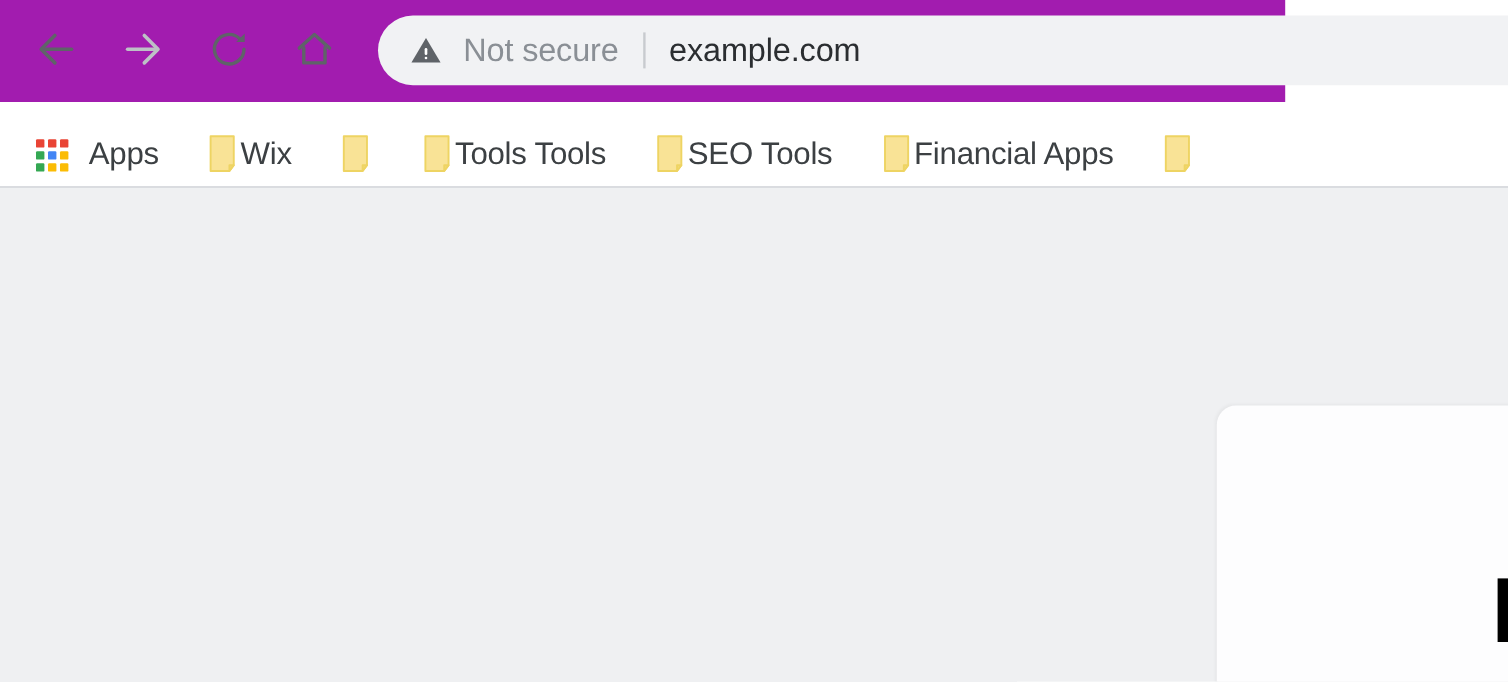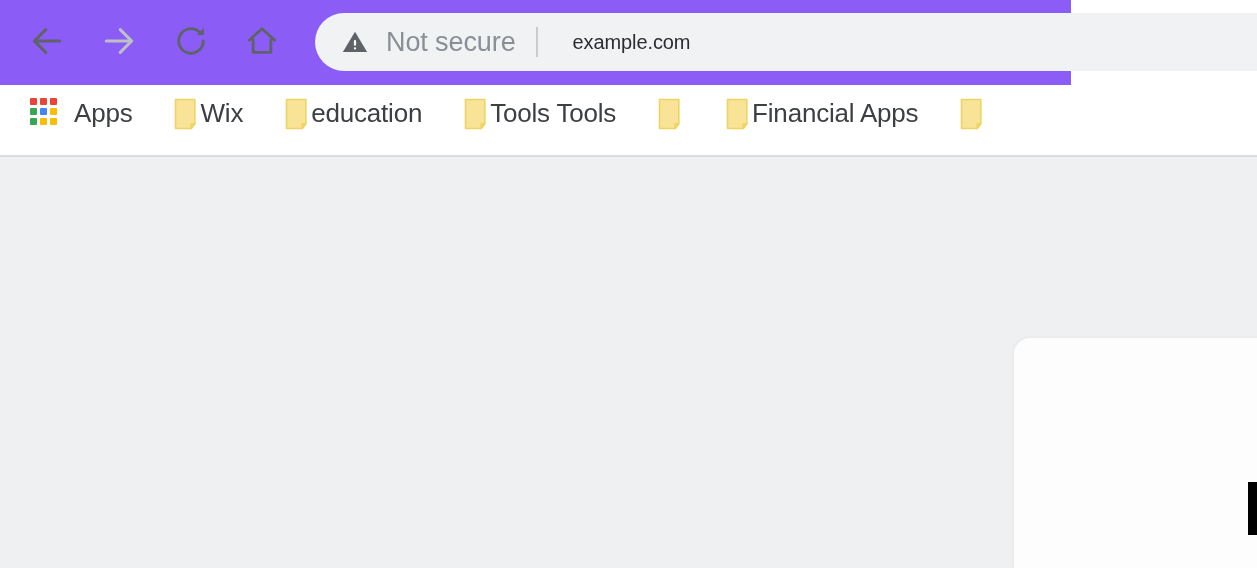--- a/index.html
+++ b/index.html
@@ -20,21 +20,21 @@
     height: 568px;
     background: #ffffff;
   }
 
   
   #toolbar {
     position: absolute;
     left: 0; top: 0;
     width: 1071px;
     height: 85px;
-    background: #8b5cf6;
+    background: #a21caf;
   }
   .nav-btn {
     position: absolute;
     top: 16px;
     width: 52px;
     height: 52px;
     display: flex;
     align-items: center;
     justify-content: center;
     border-radius: 50%;
@@ -77,42 +77,42 @@
     white-space: nowrap;
   }
   #omnibox-divider {
     margin-left: 20px;
     width: 2px;
     height: 30px;
     background: #c8cbcf;
     flex: 0 0 auto;
   }
   #url-text {
-    margin-left: 35px;
-    font-size: 20px;
+    margin-left: 20px;
+    font-size: 27px;
     color: #2b2e31;
     letter-spacing: -0.1px;
     white-space: nowrap;
   }
 
   
   #bookmarks-bar {
     position: absolute;
     left: 0; top: 85px;
     width: 1257px;
     height: 71px;
     background: #ffffff;
     display: flex;
     align-items: center;
     overflow: hidden;
     white-space: nowrap;
   }
   .bookmark {
     display: flex;
-    align-items: flex-start;
+    align-items: flex-end;
     height: 46px;
     padding: 0 8px;
     border-radius: 6px;
     cursor: pointer;
     flex: 0 0 auto;
   }
   #bookmark-apps { margin-left: 22px; }
   .apps-grid {
     width: 28px;
     height: 28px;
@@ -256,40 +256,40 @@
       <span class="bookmark-label">Wix</span>
     </div>
 
     <span class="bm-gap"></span>
 
     <div class="bookmark">
       <svg class="folder-icon" viewBox="0 0 26 32">
         <path d="M1.5 1.5h19.3v24.2l-3.6 4.8H1.5Z" fill="#f9e396" stroke="#eed463" stroke-width="1.6" stroke-linejoin="round"></path>
         <path d="M20.8 25.7h-3.6v4.8Z" fill="#f2d87a" stroke="#eed463" stroke-width="1.6" stroke-linejoin="round"></path>
       </svg>
-      <span class="bookmark-label">education</span>
     </div>
 
     <span class="bm-gap"></span>
 
     <div class="bookmark">
       <svg class="folder-icon" viewBox="0 0 26 32">
         <path d="M1.5 1.5h19.3v24.2l-3.6 4.8H1.5Z" fill="#f9e396" stroke="#eed463" stroke-width="1.6" stroke-linejoin="round"></path>
         <path d="M20.8 25.7h-3.6v4.8Z" fill="#f2d87a" stroke="#eed463" stroke-width="1.6" stroke-linejoin="round"></path>
       </svg>
       <span class="bookmark-label">Tools Tools</span>
     </div>
 
     <span class="bm-gap"></span>
 
     <div class="bookmark">
       <svg class="folder-icon" viewBox="0 0 26 32">
         <path d="M1.5 1.5h19.3v24.2l-3.6 4.8H1.5Z" fill="#f9e396" stroke="#eed463" stroke-width="1.6" stroke-linejoin="round"></path>
         <path d="M20.8 25.7h-3.6v4.8Z" fill="#f2d87a" stroke="#eed463" stroke-width="1.6" stroke-linejoin="round"></path>
       </svg>
+      <span class="bookmark-label">SEO Tools</span>
     </div>
 
     <span class="bm-gap"></span>
 
     <div class="bookmark">
       <svg class="folder-icon" viewBox="0 0 26 32">
         <path d="M1.5 1.5h19.3v24.2l-3.6 4.8H1.5Z" fill="#f9e396" stroke="#eed463" stroke-width="1.6" stroke-linejoin="round"></path>
         <path d="M20.8 25.7h-3.6v4.8Z" fill="#f2d87a" stroke="#eed463" stroke-width="1.6" stroke-linejoin="round"></path>
       </svg>
       <span class="bookmark-label">Financial Apps</span>

